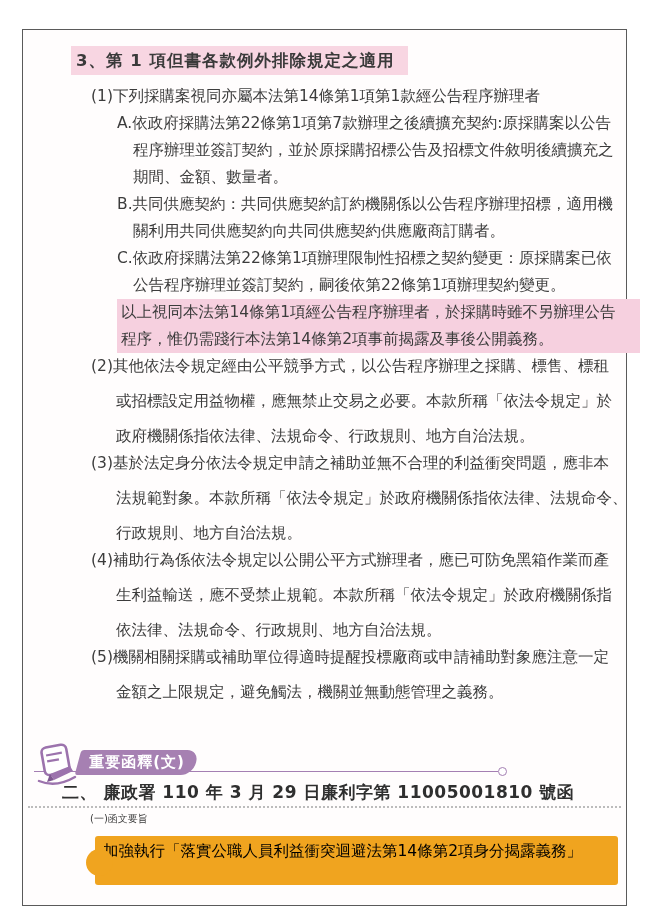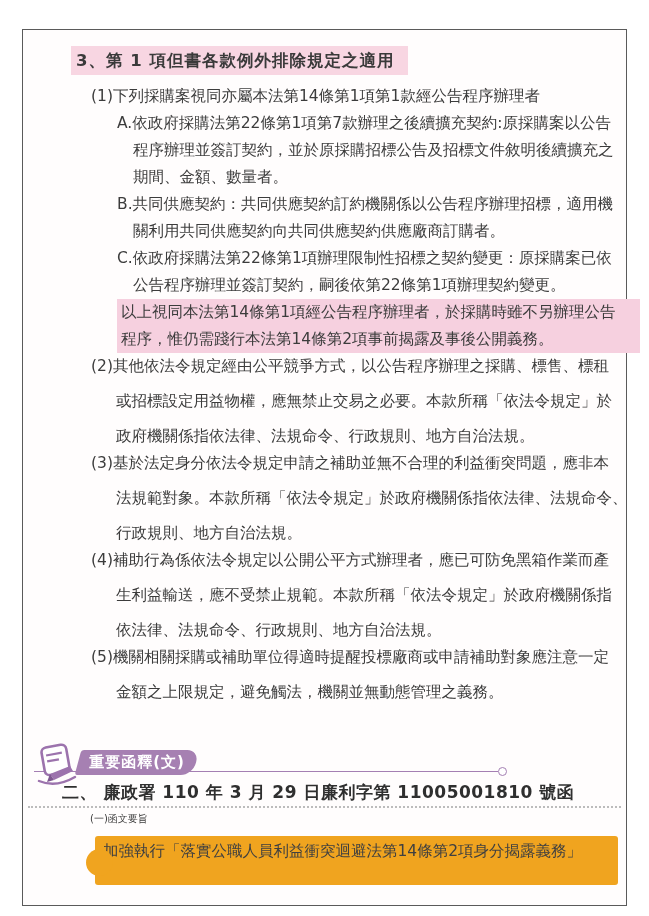--- a/index.html
+++ b/index.html
@@ -63,21 +63,21 @@
   }
   .highlight-note{
     position:absolute;left:95px;top:836px;width:523px;height:49px;
     background:#f0a41f;border-radius:3px;z-index:2;
   }
   .note-bump{
     position:absolute;left:-9px;top:13px;width:27px;height:27px;border-radius:50%;
     background:#f0a41f;
   }
   .highlight-note p{
-    margin:0;padding:4px 0 0 8px;font-size:15.5px;line-height:22px;color:#404040;
+    margin:0;padding:4px 0 0 8px;font-size:15.5px;line-height:22px;color:#000000;
     white-space:nowrap;
   }
 </style>
 </head>
 <body>
 
 <div class="page-frame"></div>
 
 <div class="doc-title">3、第 1 項但書各款例外排除規定之適用</div>
 

